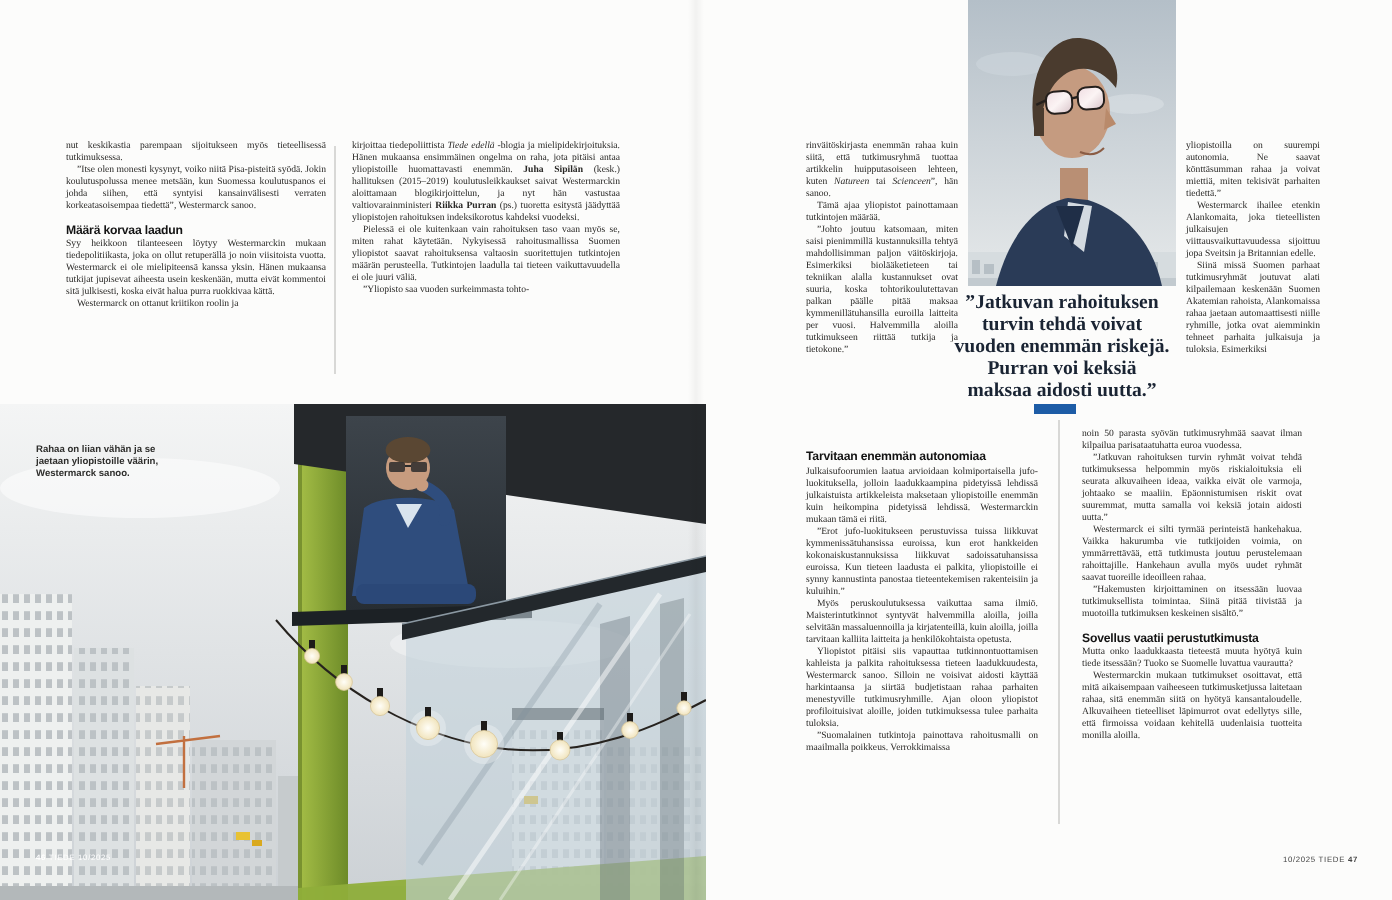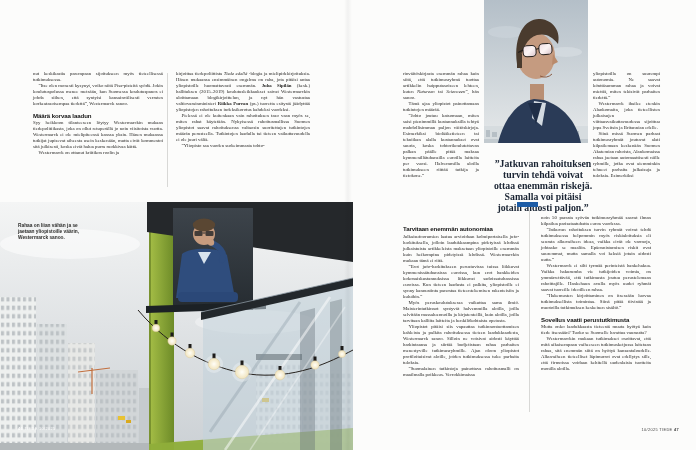--- a/index.html
+++ b/index.html
@@ -216,26 +216,26 @@
       </g>
     </svg>
   </figure>
 
   <div class="col c-rc">
     <p>yliopistoilla on suurempi autonomia. Ne saavat könttäsumman rahaa ja voivat miettiä, miten tekisivät parhaiten tiedettä.”</p>
     <p class="ind">Westermarck ihailee etenkin Alankomaita, joka tieteellisten julkaisujen viittausvaikuttavuudessa sijoittuu jopa Sveitsin ja Britannian edelle.</p>
     <p class="ind">Siinä missä Suomen parhaat tutkimusryhmät joutuvat alati kilpailemaan keskenään Suomen Akatemian rahoista, Alankomaissa rahaa jaetaan automaattisesti niille ryhmille, jotka ovat aiemminkin tehneet parhaita julkaisuja ja tuloksia. Esimerkiksi</p>
   </div>
 
-  <blockquote class="pullquote" style="margin:12px">
+  <blockquote class="pullquote" style="margin:0">
     <div>”Jatkuvan rahoituksen</div>
     <div>turvin tehdä voivat</div>
-    <div>ottaa enemmän riskejä.</div>
-    <div>Samalla voi pitäisi</div>
-    <div>jotain aidosti paljon.”</div>
+    <div>vuoden enemmän riskejä.</div>
+    <div>Purran voi keksiä</div>
+    <div>maksaa aidosti uutta.”</div>
   </blockquote>
   <div class="qbar"></div>
 
   <div class="vrule vr-right"></div>
 
   <div class="col c-rm">
     <h3 class="subhead" style="margin-top:0">Tarvitaan enemmän autonomiaa</h3>
     <p>Julkaisufoorumien laatua arvioidaan kolmiportaisella jufo-luokituksella, jolloin laadukkaampina pidetyissä lehdissä julkaistuista artikkeleista maksetaan yliopistoille enemmän kuin heikompina pidetyissä lehdissä. Westermarckin mukaan tämä ei riitä.</p>
     <p class="ind">”Erot jufo-luokitukseen perustuvissa tuissa liikkuvat kymmenissätuhansissa euroissa, kun erot hankkeiden kokonaiskustannuksissa liikkuvat sadoissatuhansissa euroissa. Kun tieteen laadusta ei palkita, yliopistoille ei synny kannustinta panostaa tieteentekemisen rakenteisiin ja kuluihin.”</p>
     <p class="ind">Myös peruskoulutuksessa vaikuttaa sama ilmiö. Maisterintutkinnot syntyvät halvemmilla aloilla, joilla selvitään massaluennoilla ja kirjatenteillä, kuin aloilla, joilla tarvitaan kalliita laitteita ja henkilökohtaista opetusta.</p>

